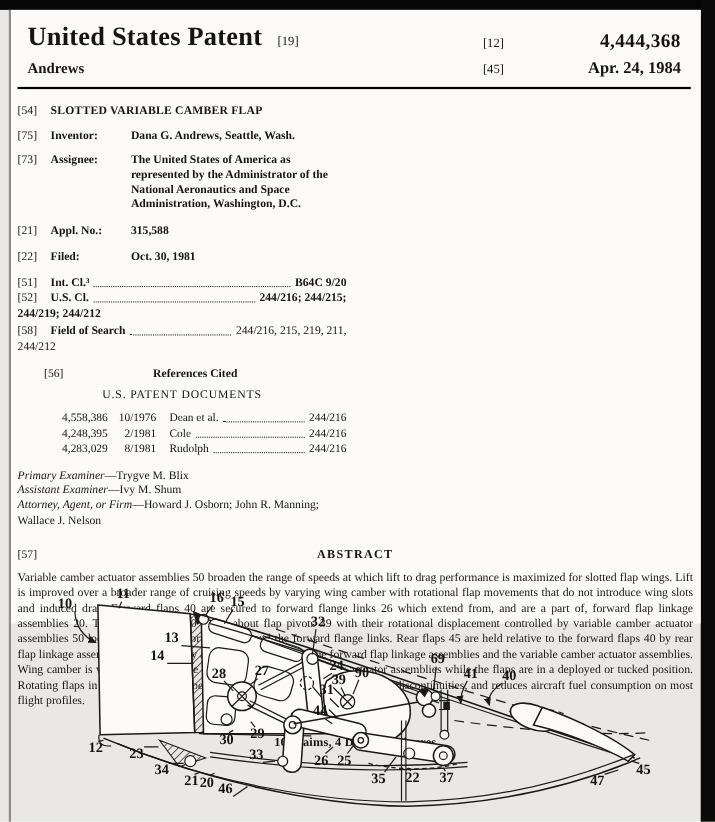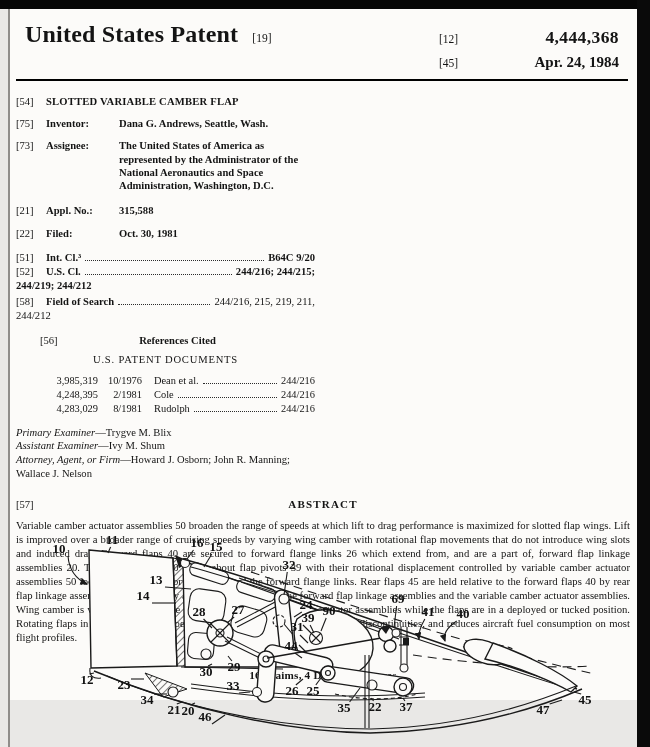--- a/index.html
+++ b/index.html
@@ -6,21 +6,21 @@
   body{
     width:650px;height:747px;position:relative;overflow:hidden;
     background:#e9e8e6;
     font-family:"Liberation Serif", serif;
     color:#141414;
   }
   .scan-top{position:absolute;left:0;top:0;width:650px;height:9px;background:#060606;}
   .scan-right{position:absolute;right:0;top:0;width:13px;height:747px;background:#0a0a0a;}
   .scan-left-line{position:absolute;left:8px;top:9px;width:2px;height:738px;background:#8f8d8a;}
   .page{
-    position:absolute;left:10px;top:9px;width:627px;height:691px;
+    position:absolute;left:10px;top:9px;width:627px;height:558px;
     background:#fcfbf9;
   }
   
   .hdr-left{position:absolute;left:15px;top:12px;}
   .patent-title{font-size:24px;font-weight:bold;letter-spacing:.2px;display:inline;}
   .kind-code{font-size:11.5px;margin-left:14px;}
   .inventor-surname{font-size:13.5px;font-weight:bold;margin-top:6px;}
   .hdr-right{position:absolute;right:18px;top:18px;width:180px;}
   .hr-row{display:flex;align-items:baseline;margin-bottom:6px;}
   .hr-tag{font-size:11.5px;}
@@ -70,20 +70,21 @@
 <body>
 
 <div class="scan-top"></div>
 <div class="scan-right"></div>
 <div class="scan-left-line"></div>
 
 <div class="page">
 
   <div class="hdr-left">
     <span class="patent-title">United States Patent</span><span class="kind-code">[19]</span>
+    <div class="inventor-surname">Andrews</div>
   </div>
 
   <div class="hdr-right">
     <div class="hr-row">
       <span class="hr-tag">[12]</span>
       <span class="hr-val num-val">4,444,368</span>
     </div>
     <div class="hr-row">
       <span class="hr-tag">[45]</span>
       <span class="hr-val date-val">Apr. 24, 1984</span>
@@ -148,21 +149,21 @@
       </div>
       <div class="cls-cont plain">244/212</div>
 
       <div class="refs-head">
         <span class="tagc">[56]</span>
         <span class="refs-title">References Cited</span>
       </div>
       <div class="refs-sub">U.S. PATENT DOCUMENTS</div>
 
       <div class="ref-row">
-        <span class="ref-num">3,985,319</span>
+        <span class="ref-num">4,558,386</span>
         <span class="ref-date">10/1976</span>
         <span class="ref-name">Dean et al.</span>
         <span class="leader"></span>
         <span class="ref-class">244/216</span>
       </div>
       <div class="ref-row">
         <span class="ref-num">4,248,395</span>
         <span class="ref-date">2/1981</span>
         <span class="ref-name">Cole</span>
         <span class="leader"></span>

